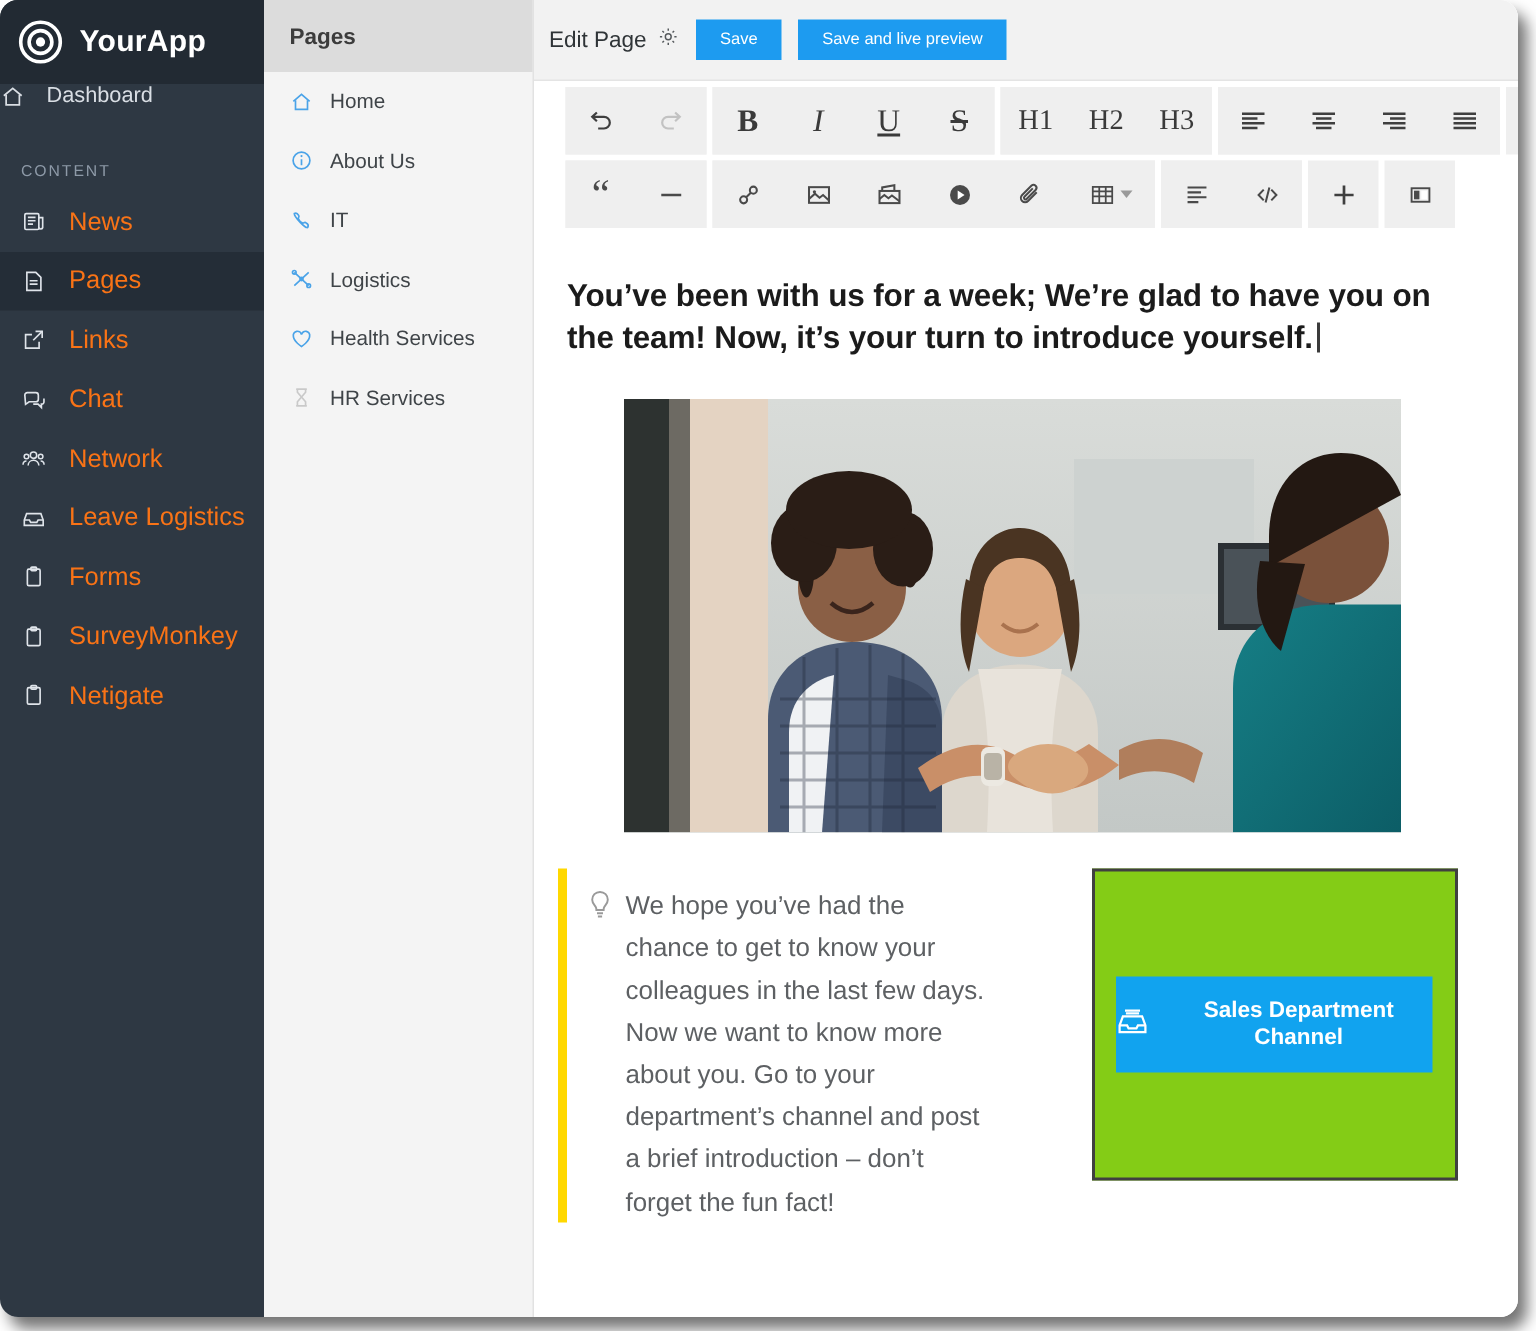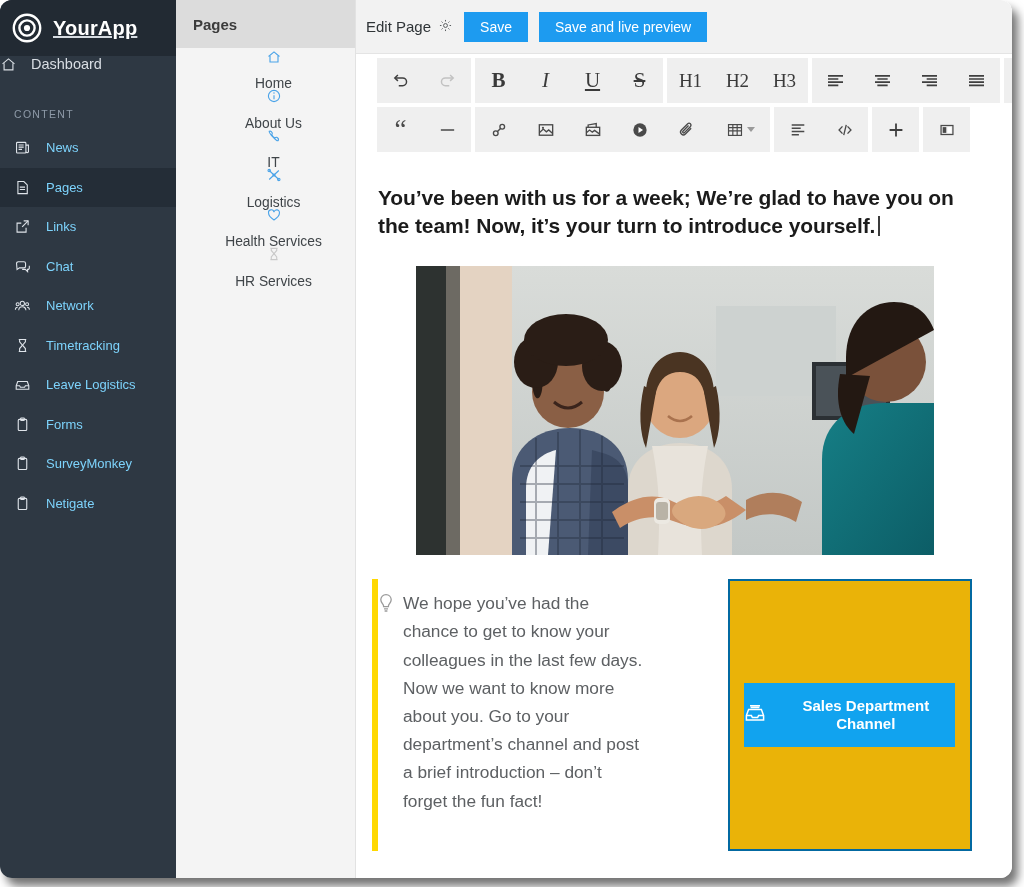--- a/index.html
+++ b/index.html
@@ -24,21 +24,20 @@
     width: 176px; flex: 0 0 176px;
     background: #2e3843;
     color: #d6dbe1;
     display: flex; flex-direction: column;
   }
   .brand {
     height: 56px; flex: 0 0 56px;
     display: flex; align-items: center;
     padding-left: 12px; gap: 11px;
     background: #222a33;
-    text-decoration: underline;
   }
   .brand-logo { width: 30px; height: 30px; flex: 0 0 30px; }
   .brand-name { font-size: 20px; font-weight: bold; color: #fff; letter-spacing: .2px; }
 
   .nav-top-item {
     height: 40px; display: flex; 
     padding-left: 0; gap: 14px;
     font-size: 14.5px; color: #d9dee4;
   }
   .nav-top-item .ico { width: 17px; height: 17px; flex: 0 0 17px; display:flex; align-items:center; justify-content:center;}
@@ -57,21 +56,21 @@
   .chev { width: 9px; height: 9px; border-right: 1.6px solid #c4cad1;
           border-bottom: 1.6px solid #c4cad1; transform: rotate(45deg) translate(-2px,-2px); }
 
   .section-label {
     font-size: 10.5px; letter-spacing: 1.3px;
     color: #8e9aa8; padding: 12px 0 8px 14px;
   }
   .nav-item {
     height: 39.5px; display: flex; align-items: center;
     padding-left: 14px; gap: 15px;
-    font-size: 13px; color: #7dd3fc;
+    font-size: 17px; color: #f97316;
     cursor: pointer;
   }
   .nav-item.active { background: #242d37; }
   .nav-item .ico { width: 17px; height: 17px; flex: 0 0 17px;
                    display: flex; align-items: center; justify-content: center; }
   .nav-item .ico svg, .nav-top-item .ico svg { display: block; }
 
   
   #pages-panel {
     width: 180px; flex: 0 0 180px;
@@ -82,38 +81,38 @@
   .pages-header {
     height: 48px; flex: 0 0 48px;
     background: #dcdcdc;
     display: flex; align-items: center;
     padding-left: 17px;
     font-size: 15px; color: #3c3c3c; font-weight: 600;
   }
   .page-item {
     height: 39.5px; display: flex; align-items: center;
     padding-left: 16px; gap: 11px;
-    font-size: 13.8px; color: #3f4448; cursor: pointer; flex-direction: column;
+    font-size: 13.8px; color: #3f4448; cursor: pointer;
   }
   .page-item .pico { width: 17px; height: 17px; flex: 0 0 17px;
                      display: flex; align-items: center; justify-content: center; }
 
   
   #editor { flex: 1 1 auto; display: flex; flex-direction: column; background: #fff; min-width: 0; }
   .edit-bar {
     height: 54px; flex: 0 0 54px;
     background: #f2f2f2;
     display: flex; align-items: center;
     padding-left: 10px; gap: 11px;
     border-bottom: 1px solid #e4e4e4;
   }
   .edit-title { font-size: 15px; color: #2f3437; display: flex; align-items: center; gap: 7px; }
   .btn-blue {
     background: #1d9bf0; color: #fff; border: none;
-    font-family: inherit; font-size: 14px;
+    font-family: inherit; font-size: 11px;
     padding: 8px 16px; cursor: pointer; line-height: 1;
   }
 
   .toolbar { background: #fff; padding: 4px 0 0 4px; }
   .tb-row { display: flex; gap: 4px; padding: 0 0 4px 17px; }
   .tb-group { display: flex; background: #efefef; }
   .tb-btn {
     width: 47px; height: 45px;
     display: flex; align-items: center; justify-content: center;
     cursor: pointer; color: #4a4a4a; background: #efefef;
@@ -142,30 +141,30 @@
   .doc-photo {
     width: 518px; height: 289px; margin-left: 38px;
     position: relative; overflow: hidden; background: #cfd3d2;
   }
   .doc-photo svg { position: absolute; left: 0; top: 0; }
 
   .lower-row { display: flex; margin-top: 24px; margin-left: -6px; }
 
   .quote-block { display: flex; width: 300px; }
   .quote-bar { width: 6px; flex: 0 0 6px; background: #ffd800; }
-  .quote-inner { display: flex; gap: 9px; padding-left: 0; padding-top: 10px; }
+  .quote-inner { display: flex; gap: 9px; padding-left: 14px; padding-top: 10px; }
   .bulb { flex: 0 0 16px; margin-top: 4px; }
   .quote-text {
     font-size: 17.3px; line-height: 1.63; color: #5d6063;
     max-width: 243px;
   }
 
   .channel-card {
-    width: 248px; height: 272px; margin-left: 60px;
-    border: 2px solid #0369a1; background: #eab308;
+    width: 248px; height: 208px; margin-left: 60px;
+    border: 2px solid #404040; background: #84cc16;
     display: flex; align-items: center; justify-content: center;
   }
   .channel-btn {
     width: 211px; height: 64px; background: #11a3ef; color: #fff;
     display: flex; align-items: center; justify-content: center; gap: 10px;
     font-size: 15px; font-weight: bold; text-align: center; line-height: 1.2;
     cursor: pointer;
   }
 </style>
 </head>
@@ -248,30 +247,20 @@
             <path d="M5.6 15.6c0-2.4 1.9-4 4.2-4s4.2 1.6 4.2 4"></path>
           <circle cx="4.3" cy="8.6" r="1.8"></circle>
             <path d="M1.6 15.1c0-1.8 1.2-3 2.7-3"></path>
           <circle cx="15.4" cy="8.6" r="1.8"></circle>
             <path d="M18.1 15.1c0-1.8-1.2-3-2.7-3"></path>
         </svg>
       </span>
       <span>Network</span>
     </div>
 
-    <div class="nav-item">
-      <span class="ico">
-        <svg width="17" height="17" viewBox="0 0 20 20" fill="none" stroke="#dfe4ea" stroke-width="1.3">
-          <path d="M5.6 3h8.8M5.6 17h8.8"></path>
-          <path d="M6.6 3v2.6L10 9.6 6.6 13.6V17"></path>
-          <path d="M13.4 3v2.6L10 9.6l3.4 4V17"></path>
-        </svg>
-      </span>
-      <span>Timetracking</span>
-    </div>
 
     <div class="nav-item">
       <span class="ico">
         <svg width="17" height="17" viewBox="0 0 20 20" fill="none" stroke="#dfe4ea" stroke-width="1.3">
           <path d="M2.6 11.4h4l1 1.8h4.8l1-1.8h4"></path>
           <path d="M2.6 11.4 4.4 6.4h11.2l1.8 5v4.2H2.6z"></path>
         </svg>
       </span>
       <span>Leave Logistics</span>
     </div>

